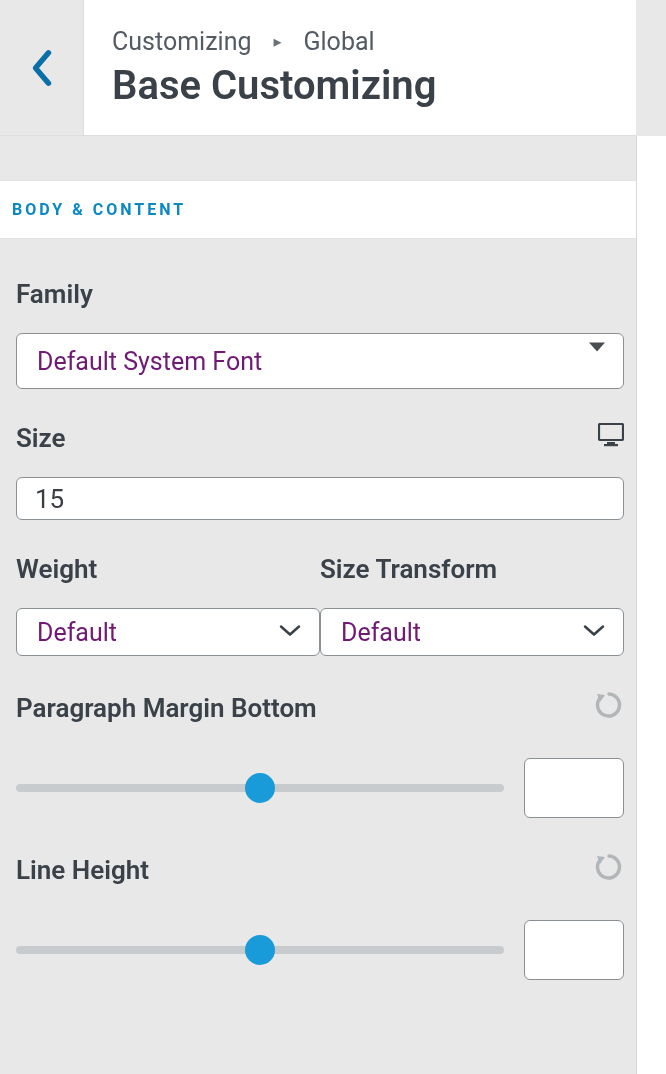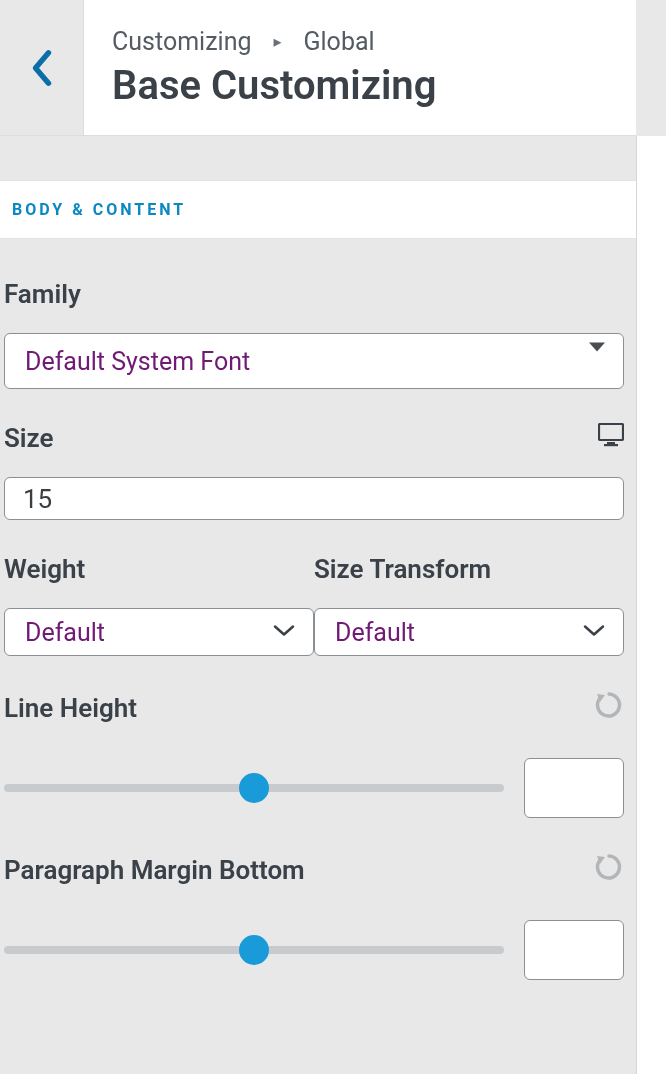--- a/index.html
+++ b/index.html
@@ -58,21 +58,21 @@
     background: #fff;
     padding: 19px 12px;
     font-size: 16px;
     font-weight: 700;
     letter-spacing: 3px;
     color: #0a88c2;
     border-top: 1px solid #e3e3e3;
     border-bottom: 1px solid #e3e3e3;
   }
 
-  .controls { padding: 24px 12px 0 4px; }
+  .controls { padding: 24px 12px 0 16px; }
 
   .field { margin-bottom: 34px; }
   .field-label {
     font-size: 26px;
     font-weight: 600;
     color: #3a4149;
     margin-bottom: 24px;
     display: flex;
     align-items: center;
     justify-content: space-between;
@@ -244,50 +244,50 @@
             <svg viewBox="0 0 22 14">
                 <polyline points="2,3 11,11 20,3" fill="none" stroke="#3a4149" stroke-width="2.5" stroke-linecap="round" stroke-linejoin="round"></polyline>
               </svg>
           </span>
         </div>
       </div>
     </div>
 
     <div class="field">
       <div class="field-label field-label-slider">
+        <span>Paragraph Margin Bottom</span>
+        <span class="reset-icon">
+          <svg viewBox="0 0 30 30">
+            <path d="M15 4 A11 11 0 1 1 6 8" fill="none" stroke="#b3b6b9" stroke-width="3.5" stroke-linecap="round"></path>
+            <polygon points="3,4 11,5 6,12" fill="#b3b6b9"></polygon>
+          </svg>
+        </span>
+      </div>
+      <div class="slider-row">
+        <div class="slider-track">
+          <div class="slider-thumb"></div>
+        </div>
+        <input class="slider-value-box" type="text" value="" style="">
+      </div>
+    </div>
+
+    <div class="field">
+      <div class="field-label field-label-slider">
         <span>Line Height</span>
         <span class="reset-icon">
           <svg viewBox="0 0 30 30">
             <path d="M15 4 A11 11 0 1 1 6 8" fill="none" stroke="#b3b6b9" stroke-width="3.5" stroke-linecap="round"></path>
             <polygon points="3,4 11,5 6,12" fill="#b3b6b9"></polygon>
           </svg>
         </span>
       </div>
       <div class="slider-row">
         <div class="slider-track">
           <div class="slider-thumb"></div>
         </div>
         <input class="slider-value-box" type="text" value="" style="">
       </div>
     </div>
 
-    <div class="field">
-      <div class="field-label field-label-slider">
-        <span>Paragraph Margin Bottom</span>
-        <span class="reset-icon">
-          <svg viewBox="0 0 30 30">
-            <path d="M15 4 A11 11 0 1 1 6 8" fill="none" stroke="#b3b6b9" stroke-width="3.5" stroke-linecap="round"></path>
-            <polygon points="3,4 11,5 6,12" fill="#b3b6b9"></polygon>
-          </svg>
-        </span>
-      </div>
-      <div class="slider-row">
-        <div class="slider-track">
-          <div class="slider-thumb"></div>
-        </div>
-        <input class="slider-value-box" type="text" value="" style="">
-      </div>
-    </div>
-
   </div>
 </div>
 
 <div class="preview-edge"></div>
 
 </body></html>

